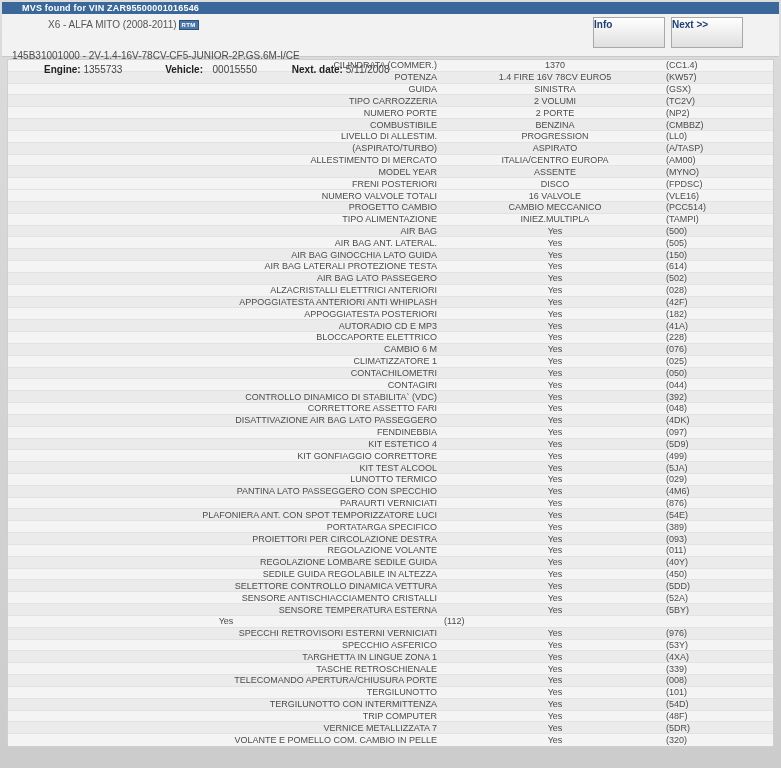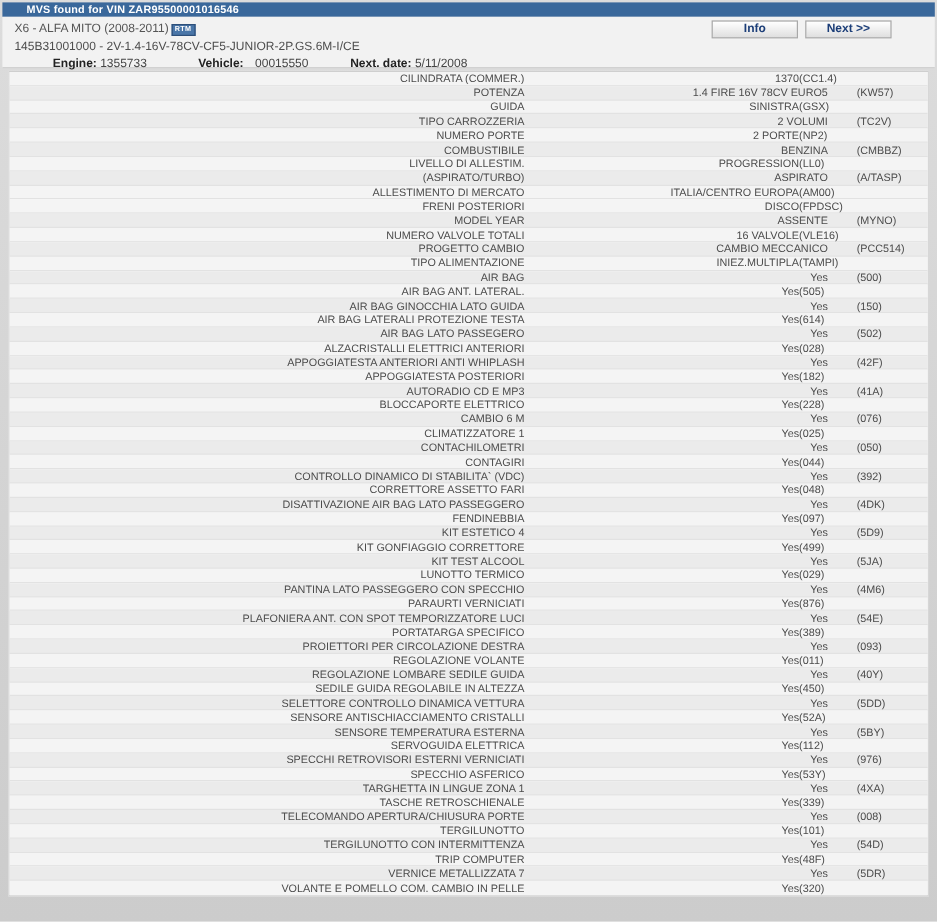--- a/index.html
+++ b/index.html
@@ -25,20 +25,21 @@
     margin: 0 2px;
     background: #f2f2f2;
     border-bottom: 1px solid #c9c9c9;
     padding: 3px 8px 4px 10px;
     height: 43px;
   }
   .title-row {
     display: flex;
     justify-content: space-between;
     align-items: flex-start;
+    margin-left: 36px;
   }
   .model-title {
     font-size: 10px;
     color: #555555;
     padding-top: 2px;
     display: flex;
     align-items: center;
   }
   .model-badge {
     display: inline-block;
@@ -48,23 +49,23 @@
     color: #ffffff;
     font-size: 6px;
     font-weight: bold;
     line-height: 8px;
     padding: 0 2px;
     letter-spacing: 0.3px;
   }
   .buttons { display: flex; gap: 6px; padding-right: 28px; }
   .btn {
     width: 72px;
-    height: 15px;
+    height: 31px;
     line-height: 13px;
-    text-align: center;
+    text-align: left;
     font-size: 10px;
     font-weight: bold;
     color: #1c3e78;
     background: linear-gradient(#ffffff, #dfdfdf);
     border: 1px solid #a8a8a8;
     cursor: pointer;
   }
   .subtitle {
     font-size: 10px;
     color: #4d4d4d;
@@ -87,23 +88,23 @@
     display: grid;
     grid-template-columns: 57% 29% 14%;
     height: 11.83px;
     align-items: center;
     font-size: 9px;
     color: #4b4b4b;
     border-bottom: 1px solid #e2e2e2;
   }
   .spec-row:last-child { border-bottom: none; }
   .spec-row.even { background: #f4f4f4; }
-  .spec-row.odd  { background: #ebebeb; gap: 24px; }
+  .spec-row.odd  { background: #ebebeb; }
   .spec-label { text-align: right; padding-right: 7px; white-space: nowrap; overflow: hidden; }
-  .spec-value { text-align: right; white-space: nowrap; overflow: hidden; }
+  .spec-value { text-align: center; white-space: nowrap; overflow: hidden; }
   .spec-code  { text-align: left; white-space: nowrap; }
 </style>
 </head>
 <body>
 
 <div class="titlebar">
   <span>MVS found for VIN ZAR95500001016546</span>
 </div>
 
 <div class="infopanel">
@@ -168,30 +169,30 @@
     <div class="spec-row odd">
     <div class="spec-label">(ASPIRATO/TURBO)</div>
     <div class="spec-value">ASPIRATO</div>
     <div class="spec-code">(A/TASP)</div>
   </div>
     <div class="spec-row even">
     <div class="spec-label">ALLESTIMENTO  DI  MERCATO</div>
     <div class="spec-value">ITALIA/CENTRO EUROPA</div>
     <div class="spec-code">(AM00)</div>
   </div>
+    <div class="spec-row odd">
+    <div class="spec-label">MODEL YEAR</div>
+    <div class="spec-value">ASSENTE</div>
+    <div class="spec-code">(MYNO)</div>
+  </div>
     <div class="spec-row even">
     <div class="spec-label">FRENI POSTERIORI</div>
     <div class="spec-value">DISCO</div>
     <div class="spec-code">(FPDSC)</div>
   </div>
-    <div class="spec-row odd">
-    <div class="spec-label">MODEL YEAR</div>
-    <div class="spec-value">ASSENTE</div>
-    <div class="spec-code">(MYNO)</div>
-  </div>
     <div class="spec-row even">
     <div class="spec-label">NUMERO VALVOLE TOTALI</div>
     <div class="spec-value">16 VALVOLE</div>
     <div class="spec-code">(VLE16)</div>
   </div>
     <div class="spec-row odd">
     <div class="spec-label">PROGETTO CAMBIO</div>
     <div class="spec-value">CAMBIO MECCANICO</div>
     <div class="spec-code">(PCC514)</div>
   </div>
@@ -359,21 +360,20 @@
     <div class="spec-label">SENSORE ANTISCHIACCIAMENTO CRISTALLI</div>
     <div class="spec-value">Yes</div>
     <div class="spec-code">(52A)</div>
   </div>
     <div class="spec-row odd">
     <div class="spec-label">SENSORE TEMPERATURA ESTERNA</div>
     <div class="spec-value">Yes</div>
     <div class="spec-code">(5BY)</div>
   </div>
     <div class="spec-row even">
-    <div class="spec-label">SERVOGUIDA ELETTRICA</div>
     <div class="spec-value">Yes</div>
     <div class="spec-code">(112)</div>
   </div>
     <div class="spec-row odd">
     <div class="spec-label">SPECCHI RETROVISORI ESTERNI VERNICIATI</div>
     <div class="spec-value">Yes</div>
     <div class="spec-code">(976)</div>
   </div>
     <div class="spec-row even">
     <div class="spec-label">SPECCHIO ASFERICO</div>

